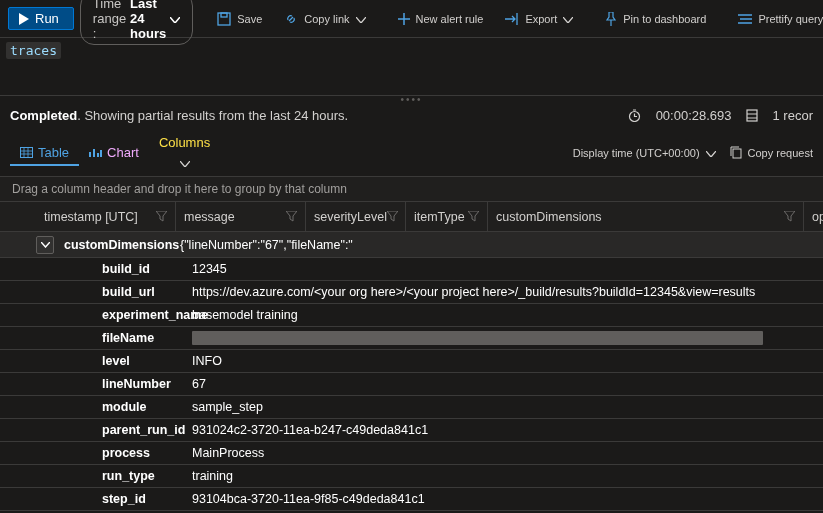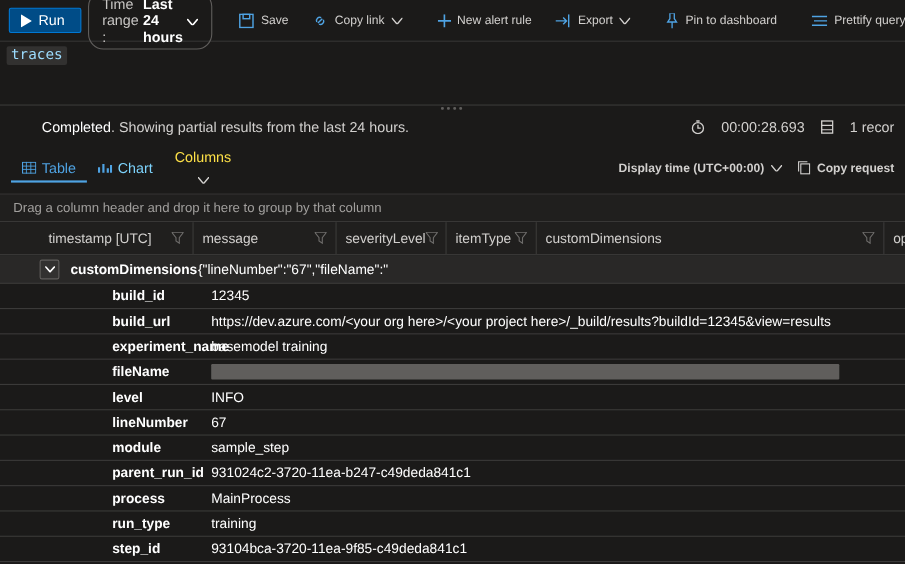--- a/index.html
+++ b/index.html
@@ -89,21 +89,21 @@
     letter-spacing:2px;
   }
   .status-bar {
     display: flex;
     justify-content: space-between;
     align-items: center;
     padding: 6px 10px;
     font-size: 13px;
     color: #d2d0ce;
   }
-  .status-left .bold { font-weight: 400; color: #fff; margin-left: 28px; }
+  .status-left .bold { font-weight: 700; color: #fff; }
   .status-right {
     display: flex;
     align-items: center;
     gap: 14px;
   }
   .sr-item { display: flex; align-items: center; gap: 15px; white-space: nowrap;}
   .tabs-bar {
     display: flex;
     justify-content: space-between;
     align-items: center;
@@ -119,23 +119,23 @@
     padding: 6px 10px;
     cursor: pointer;
     color: #d2d0ce;
     font-size: 13px;
   }
   .tab.active {
     color: #4fa3e3;
     border-bottom: 2px solid #4fa3e3;
     padding-bottom: 4px;
   }
-  .tab.chart { color: #7dd3fc; }
+  .tab.chart { color: #f0abfc; }
   .tab.columns { color: #fde047; flex-direction: column; }
-  .tabs-right { display: flex; align-items: center; gap: 14px; font-weight: bold; }
+  .tabs-right { display: flex; align-items: center; gap: 14px; }
   .group-hint {
     padding: 5px 12px;
     font-size: 12px;
     color: #a19f9d;
     background: #201f1e;
     border-bottom: 1px solid #3b3a39;
   }
   .header-row {
     display: flex;
     background: #201f1e;

